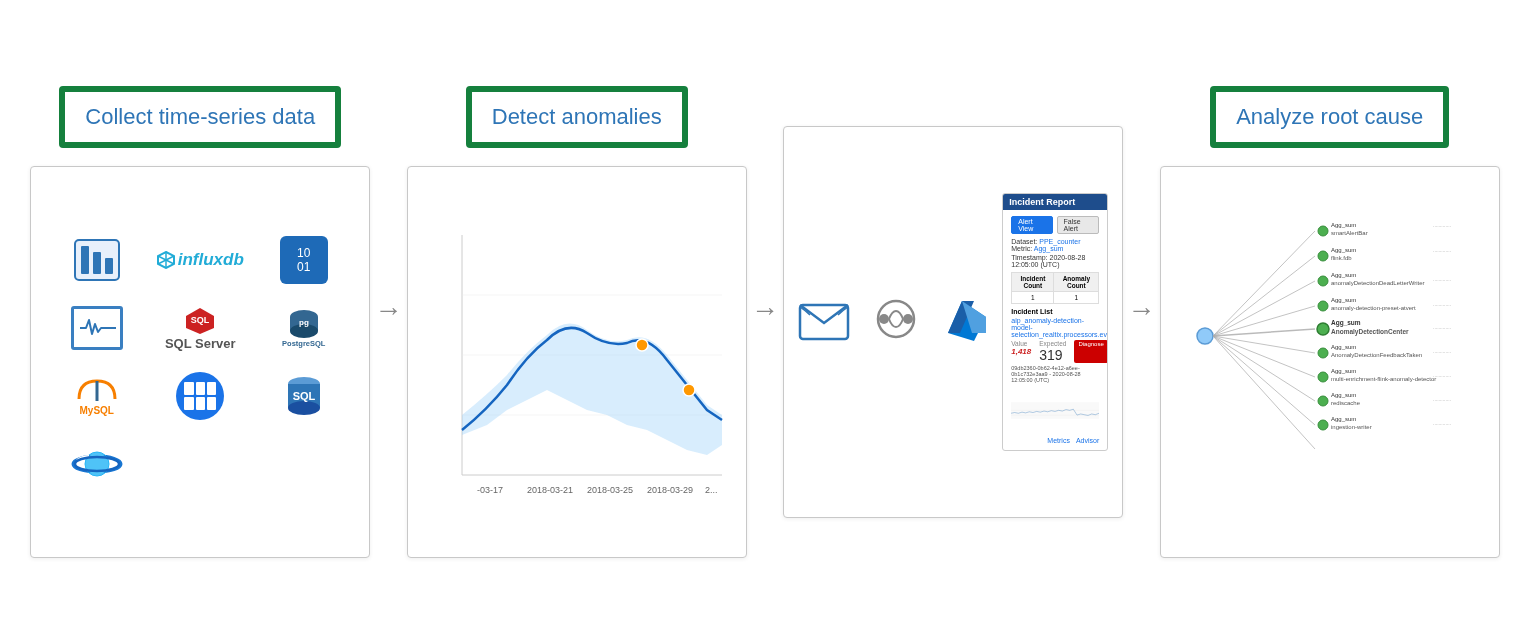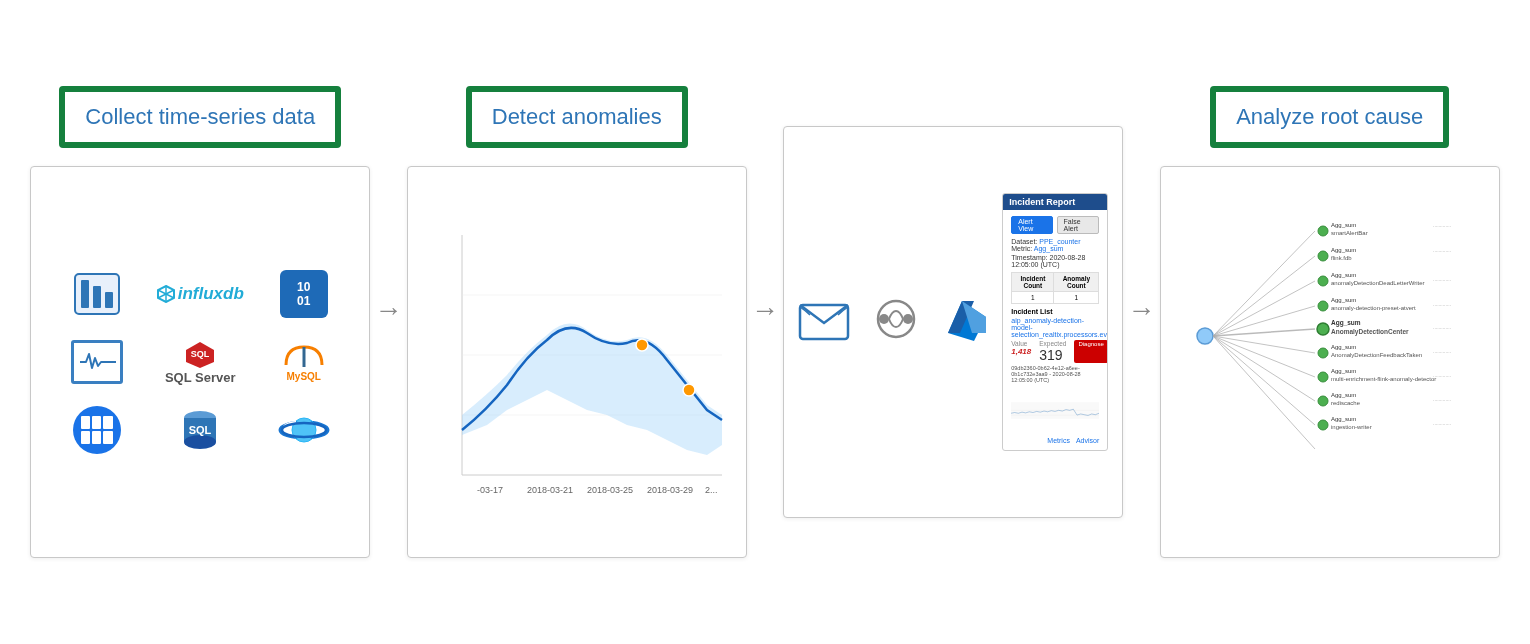--- a/index.html
+++ b/index.html
@@ -90,21 +90,21 @@
       color: #22acd7;
       font-weight: 700;
     }
     
     .cube-101 {
       width: 48px; height: 48px;
       background: #1e6ab7;
       border-radius: 6px;
       color: white;
       font-size: 12px;
-      font-weight: 700;
+      font-weight: 400;
       display: flex;
       align-items: center;
       justify-content: center;
     }
     
     .monitor-icon {
       width: 52px; height: 44px;
       border: 3px solid #3a7fc1;
       border-radius: 3px;
       display: flex;
@@ -237,20 +237,31 @@
         <div class="ds-item">
           <div style="display:flex;flex-direction:column;align-items:center;">
             <svg width="36" height="30" viewBox="0 0 36 30">
               <polygon points="18,2 32,10 32,22 18,28 4,22 4,10" fill="#cc2222"></polygon>
               <text x="18" y="17" text-anchor="middle" font-size="9" fill="white" font-weight="700">SQL</text>
             </svg>
             <span style="font-size:13px;color:#555;font-weight:600;">SQL Server</span>
           </div>
         </div>
 
+        <div class="ds-item">
+          <div style="display:flex;flex-direction:column;align-items:center;">
+            <svg width="36" height="30" viewBox="0 0 36 30">
+              <ellipse cx="18" cy="8" rx="14" ry="7" fill="#336791"></ellipse>
+              <rect x="4" y="8" width="28" height="14" fill="#336791"></rect>
+              <ellipse cx="18" cy="22" rx="14" ry="7" fill="#1a4a6b"></ellipse>
+              <text x="18" y="16" text-anchor="middle" font-size="8" fill="white" font-weight="700">pg</text>
+            </svg>
+            <span style="font-size:7.5px;color:#336791;font-weight:600;">PostgreSQL</span>
+          </div>
+        </div>
 
         <div class="ds-item">
           <div style="display:flex;flex-direction:column;align-items:center;">
             <svg width="44" height="28" viewBox="0 0 44 28">
               <path d="M4,22 Q4,4 22,4 Q40,4 40,22" fill="none" stroke="#f77f00" stroke-width="3"></path>
               <line x1="22" y1="4" x2="22" y2="24" stroke="#336791" stroke-width="3"></line>
             </svg>
             <span style="font-size:10px;color:#f77f00;font-weight:700;">MySQL</span>
           </div>
         </div>

